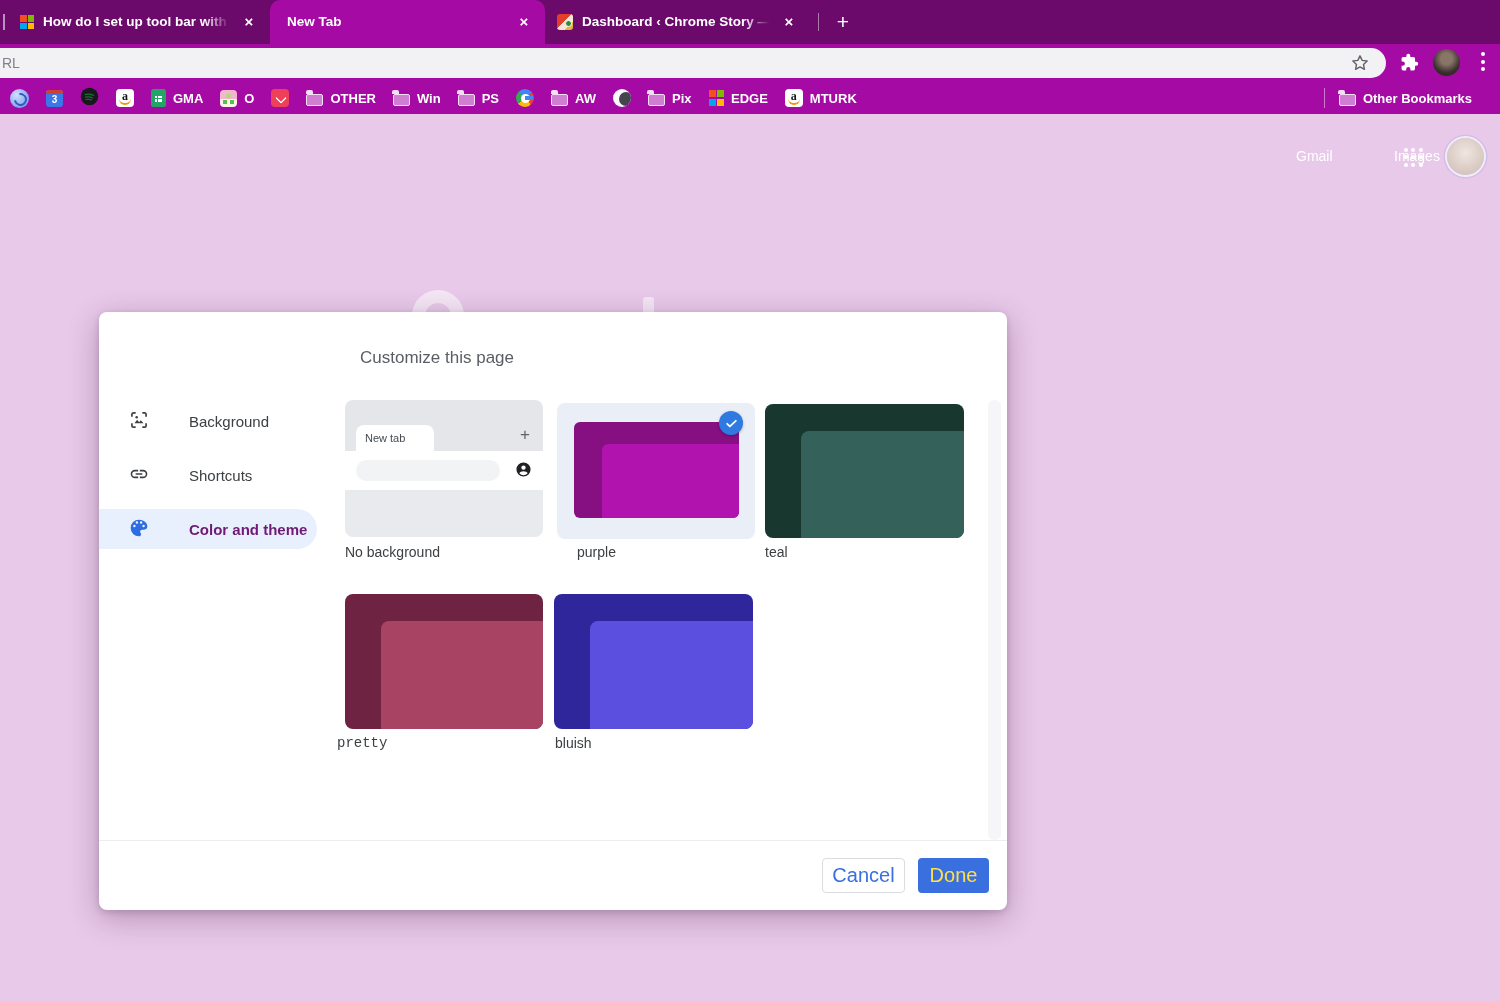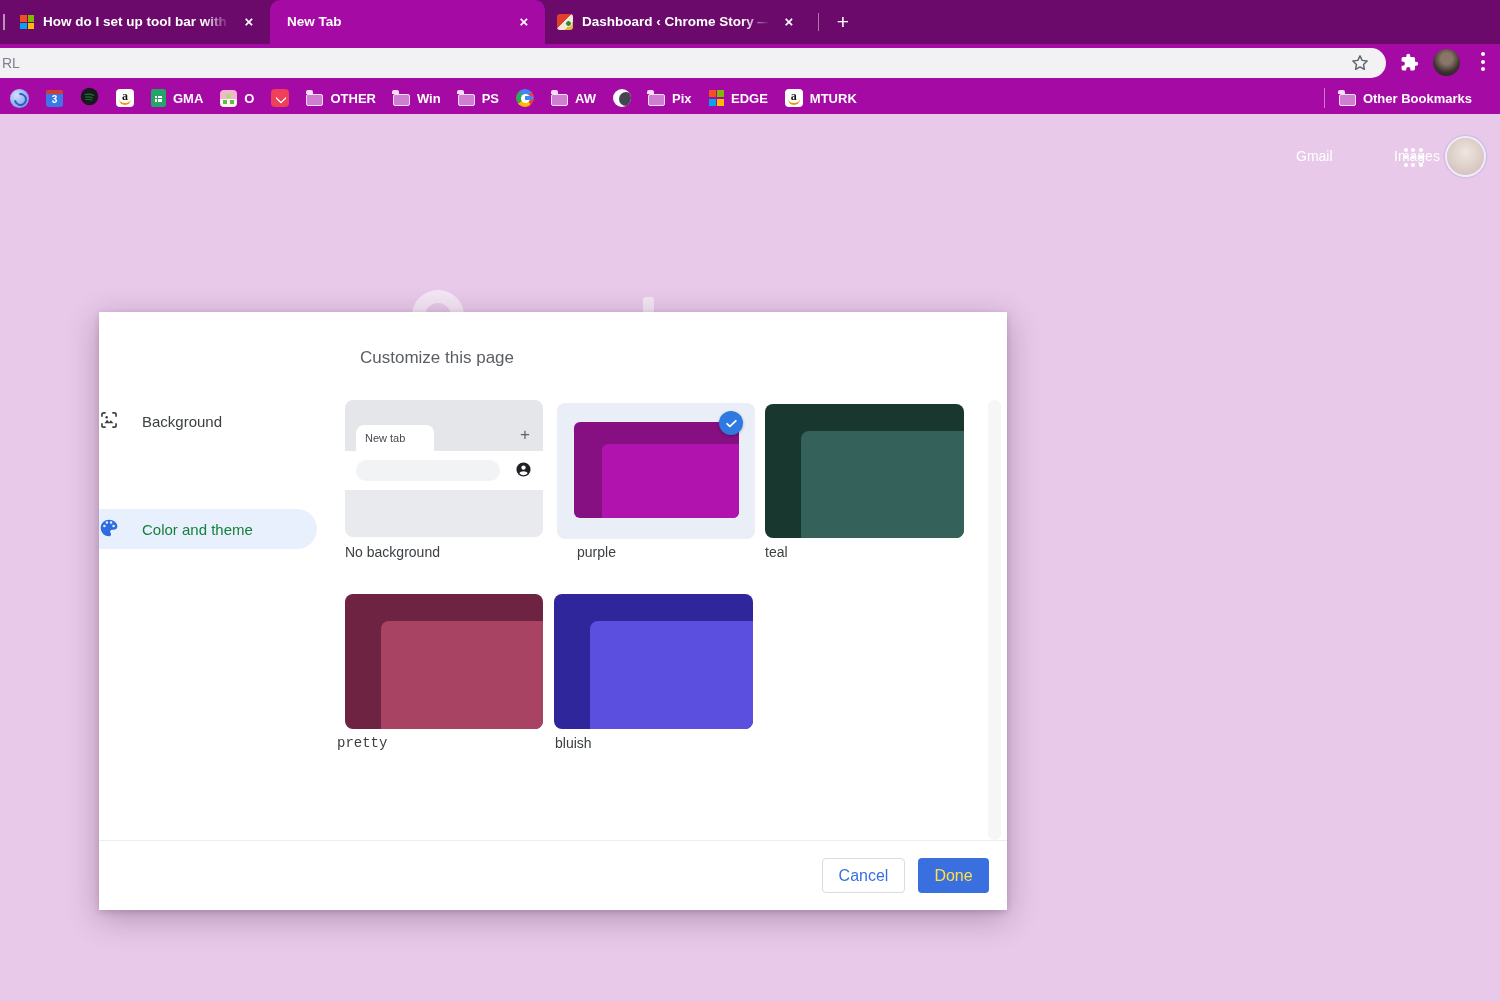--- a/index.html
+++ b/index.html
@@ -74,27 +74,27 @@
   .apps-grid { position:absolute; left:1404px; top:148px; width:19px; height:19px; display:grid; grid-template-columns:repeat(3,1fr); grid-template-rows:repeat(3,1fr); gap:3px; }
   .apps-grid i { width:4px; height:4px; border-radius:50%; background:#fff; }
   .ntp-avatar { position:absolute; left:1447px; top:138px; width:37px; height:37px; border-radius:50%;
     background:radial-gradient(circle at 50% 40%, #efe7e1, #dccdc6 55%, #cdb9bd);
     box-shadow:0 0 0 2px rgba(255,255,255,.7), 0 0 0 3.5px rgba(186,178,230,.45); }
   .glogo-peek { position:absolute; left:400px; top:280px; width:300px; height:32px; overflow:hidden; opacity:.55; }
   .glogo-arc { position:absolute; left:12px; top:10px; width:52px; height:52px; border-radius:50%; border:13px solid #fff; }
   .glogo-l { position:absolute; left:243px; top:17px; width:11px; height:20px; background:#fff; border-radius:3px; }
 
   
-  .dialog { position:absolute; left:99px; top:312px; width:908px; height:598px; background:#fff; border-radius:0;
+  .dialog { position:absolute; left:99px; top:312px; width:908px; height:598px; background:#fff; border-radius:8px;
     box-shadow:0 8px 30px rgba(60,20,60,.30), 0 2px 6px rgba(60,20,60,.18); }
   .dlg-title { position:absolute; left:261px; top:36px; font-size:17px; color:#5a5e64; }
 
-  .side-item { position:absolute; left:0; width:218px; height:40px; display:flex; align-items:center; gap:23px;
+  .side-item { position:absolute; left:0; width:218px; height:40px; display:flex; align-items:center; padding-left:30px; gap:40px;
     font-size:15px; color:#3c4043; border-radius:0 20px 20px 0; }
-  .side-item.sel { background:#e9f0fd; color:#15803d; font-weight:400; }
+  .side-item.sel { background:#e9f0fd; color:#701a75; font-weight:700; }
   .side-bg { top:89px; } .side-sc { top:143px; } .side-ct { top:197px; }
 
   .tile { position:absolute; }
   .thumb { position:relative; border-radius:8px; overflow:hidden; width:100%; height:100%; }
   .thumb .inner { position:absolute; left:36px; top:27px; right:0; bottom:0; border-radius:8px 0 0 0; }
   .sel-wrap { background:#e9eef7; border-radius:8px; }
   .sel-wrap .thumb { position:absolute; left:17px; top:19px; width:165px; height:96px; border-radius:6px; }
   .sel-wrap .thumb .inner { left:28px; top:22px; border-radius:6px 0 0 0; }
   .check { position:absolute; left:162px; top:8px; width:24px; height:24px; border-radius:50%; background:#2f7ae0;
     display:flex; align-items:center; justify-content:center; box-shadow:0 1px 3px rgba(0,0,0,.25); }
@@ -109,21 +109,21 @@
   .mock-plus::before { content:"+"; }
   .mock-toolbar { height:39px; background:#fff; position:relative; }
   .mock-pill { position:absolute; left:11px; top:9px; width:144px; height:21px; background:#f1f3f5; border-radius:11px; }
   .mock-person { position:absolute; right:11px; top:10px; }
   .mock-content { height:47px; background:#e9eaed; }
 
   .scroll-track { position:absolute; left:889px; top:88px; width:13px; height:440px; background:#f6f6f9; border-radius:6px; }
 
   .dlg-footer { position:absolute; left:0; right:0; bottom:0; height:70px; border-top:1px solid #ebedef;
     display:flex; align-items:center; justify-content:flex-end; gap:13px; padding-right:18px; }
-  .btn { height:35px; border-radius:4px; font-size:16px; font-weight:500; font-family:inherit; display:flex; align-items:center; justify-content:center; }
+  .btn { height:35px; border-radius:4px; font-size:20px; font-weight:500; font-family:inherit; display:flex; align-items:center; justify-content:center; }
   .btn-cancel { width:83px; background:#fff; border:1px solid #dadce0; color:#3a6fe0; }
   .btn-done { width:71px; background:#3a6fe0; border:none; color:#fde047; }
 </style>
 </head>
 <body>
 
 <div class="tabbar">
   <div class="win-edge"></div>
 
   <div class="tab" style="left:8px; width:262px;">
@@ -277,20 +277,28 @@
   <div class="side-item side-bg">
     <span>
       <svg viewBox="0 0 24 24" width="20" height="20">
           <path fill="none" stroke="#3c4043" stroke-width="2" d="M3.5 8V5.5a2 2 0 0 1 2-2H8M16 3.5h2.5a2 2 0 0 1 2 2V8M20.5 16v2.5a2 2 0 0 1-2 2H16M8 20.5H5.5a2 2 0 0 1-2-2V16"></path>
           <path fill="#3c4043" d="M6.5 16l3.3-4.3 2.4 2.9 1.9-2.4 3.4 3.8z"></path>
           <circle cx="9.2" cy="8.8" r="1.5" fill="#3c4043"></circle>
         </svg>
     </span>
     <span>Background</span>
   </div>
+  <div class="side-item side-sc">
+    <span>
+      <svg viewBox="0 0 24 24" width="20" height="20" fill="#3c4043">
+          <path d="M3.9 12A3.1 3.1 0 0 1 7 8.9h4V7H7a5 5 0 0 0 0 10h4v-1.9H7A3.1 3.1 0 0 1 3.9 12zM8 13h8v-2H8v2zm9-6h-4v1.9h4a3.1 3.1 0 0 1 0 6.2h-4V17h4a5 5 0 0 0 0-10z"></path>
+        </svg>
+    </span>
+    <span>Shortcuts</span>
+  </div>
   <div class="side-item side-ct sel">
     <span>
       <svg viewBox="0 0 24 24" width="20" height="20" fill="#2e6ce2">
           <path d="M12 2a10 10 0 0 0 0 20c1.4 0 2.5-1.1 2.5-2.5 0-.6-.2-1.2-.6-1.6-.4-.5-.6-1-.6-1.6A2.5 2.5 0 0 1 15.8 14H18a4 4 0 0 0 4-4c0-4.4-4.5-8-10-8zm-5.5 9a1.5 1.5 0 1 1 0-3 1.5 1.5 0 0 1 0 3zm3-4a1.5 1.5 0 1 1 0-3 1.5 1.5 0 0 1 0 3zm5 0a1.5 1.5 0 1 1 0-3 1.5 1.5 0 0 1 0 3zm3 4a1.5 1.5 0 1 1 0-3 1.5 1.5 0 0 1 0 3z"></path>
         </svg>
     </span>
     <span>Color and theme</span>
   </div>
 
   <div class="tile" style="left:246px; top:88px; width:198px; height:137px;">

